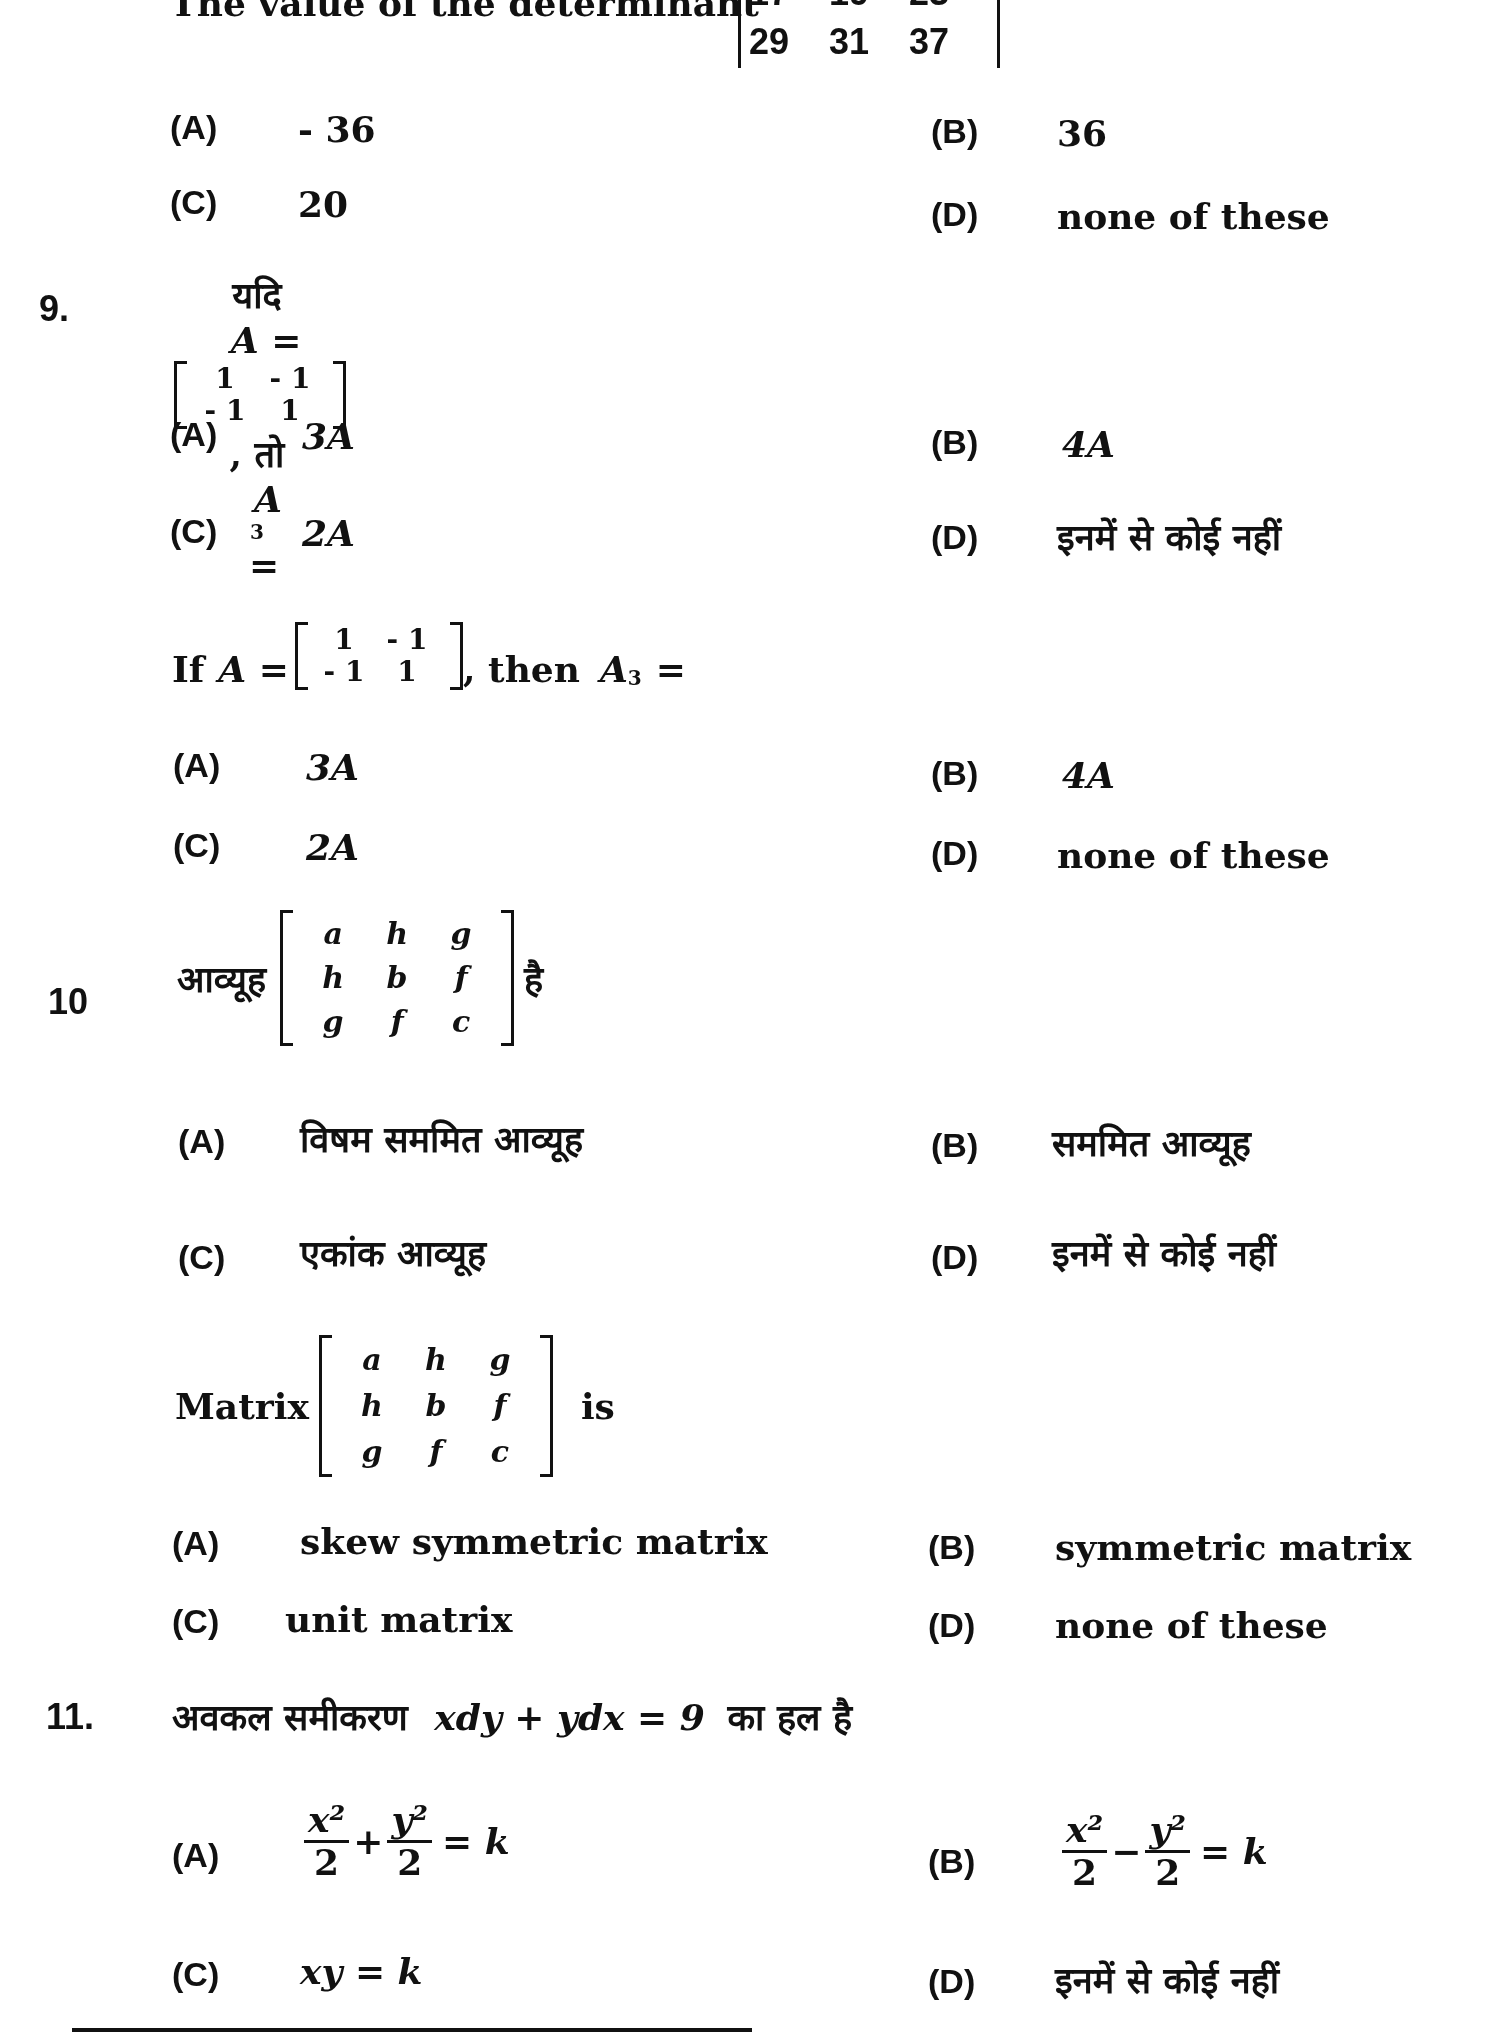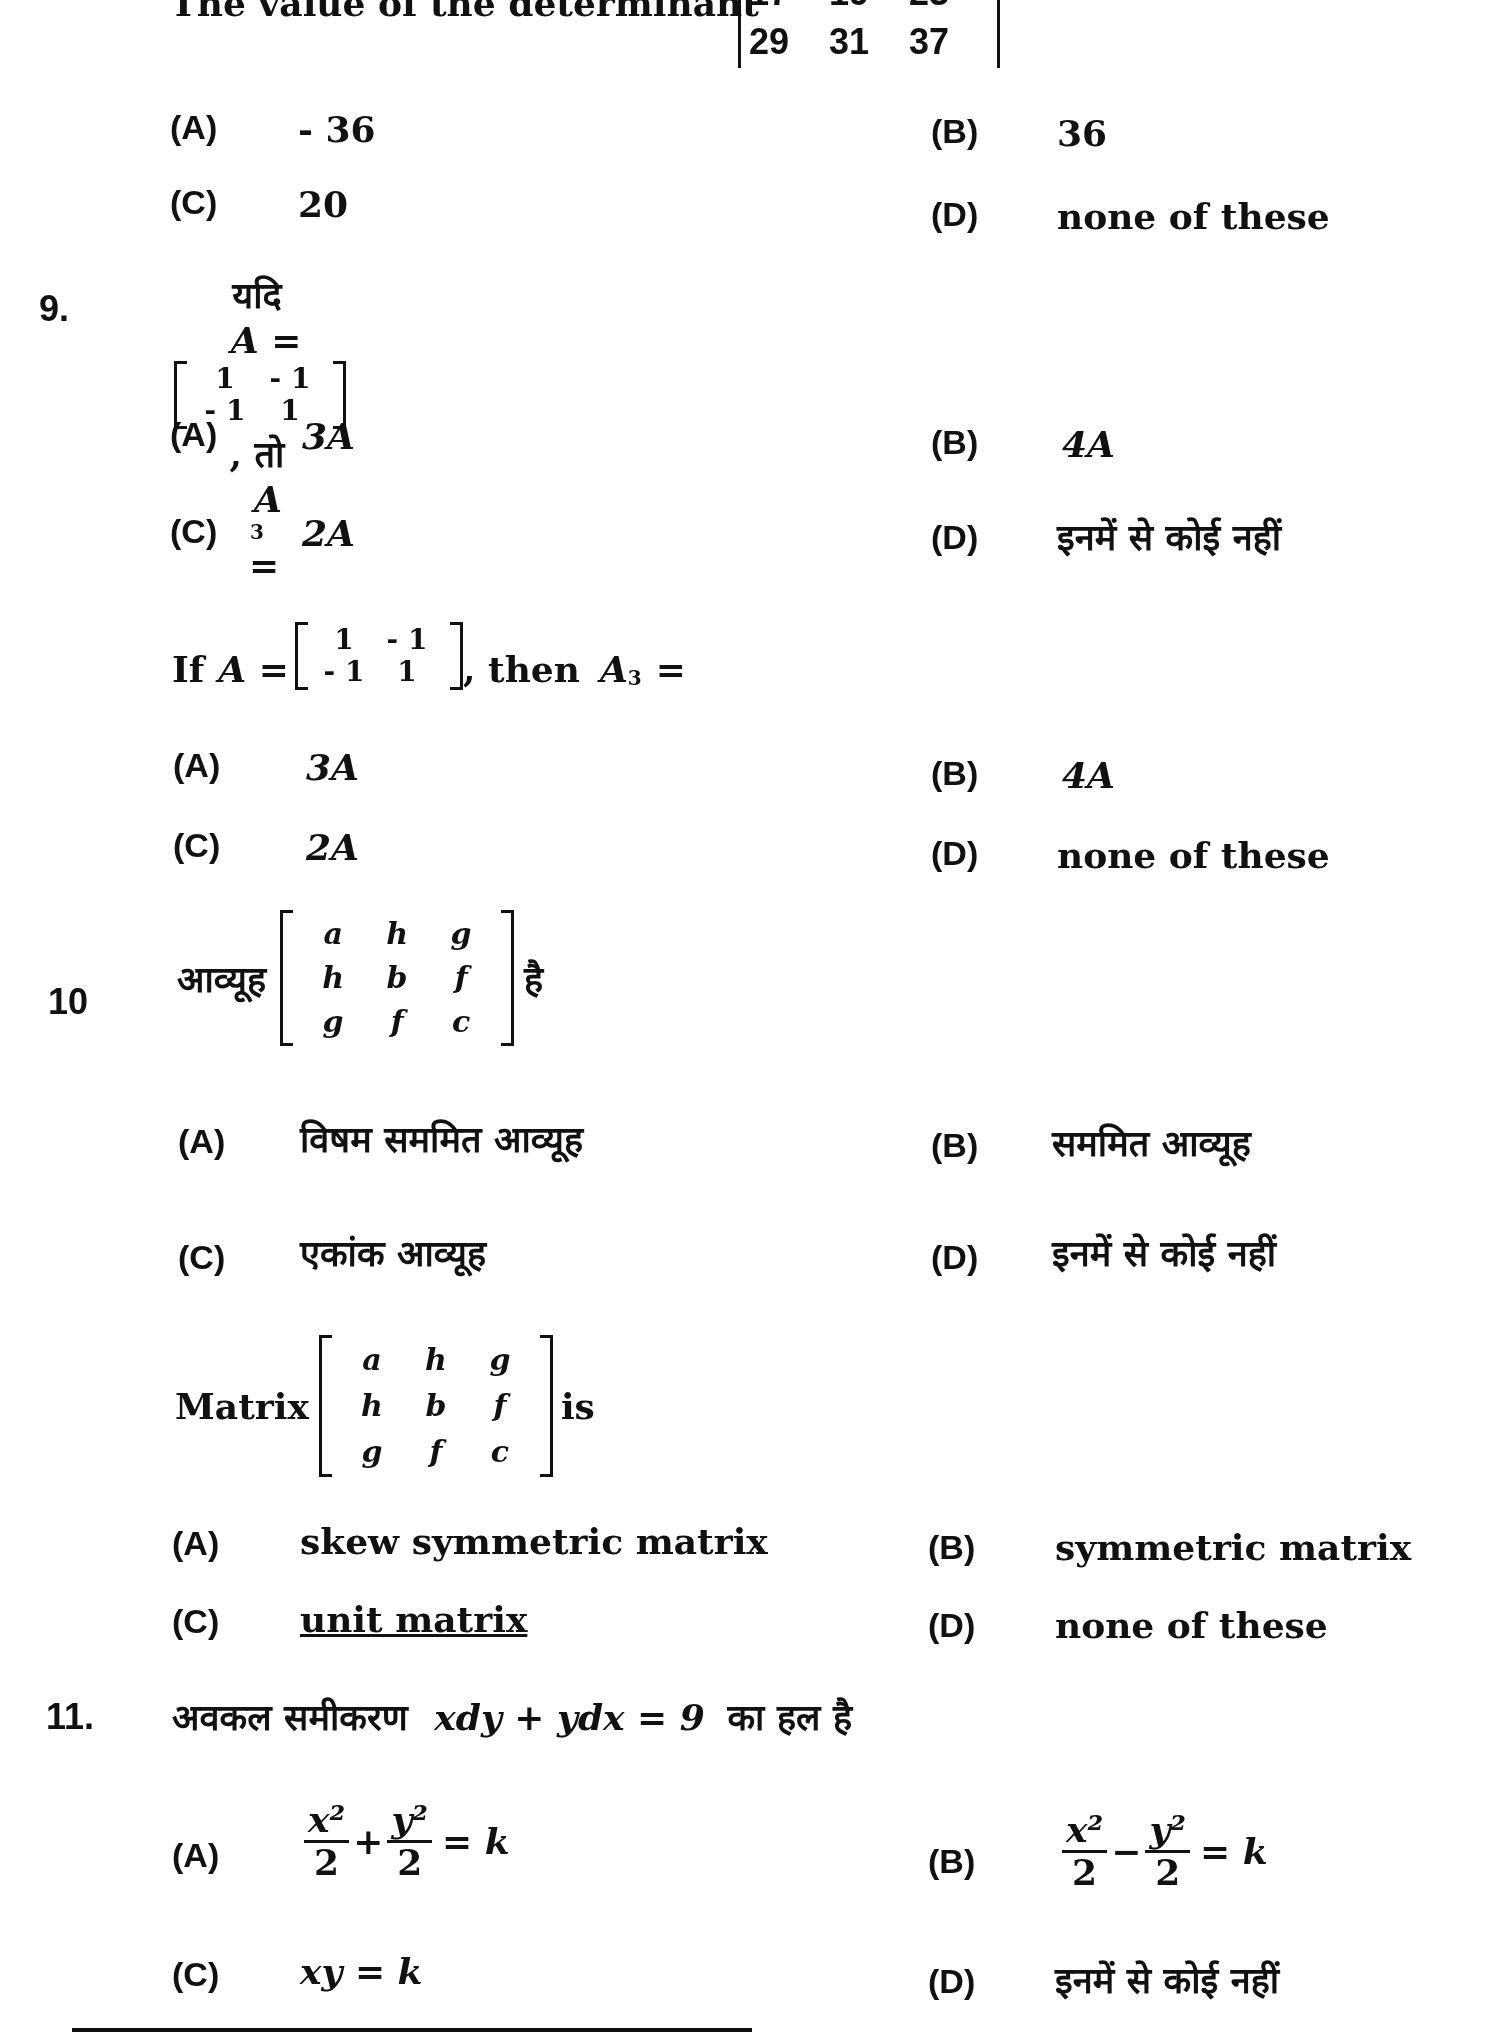--- a/index.html
+++ b/index.html
@@ -148,29 +148,29 @@
       <span>g</span>
       <span>h</span>
       <span>b</span>
       <span>f</span>
       <span>g</span>
       <span>f</span>
       <span>c</span>
     </span>
     <span class="br r"></span>
   </span>
-  <span style="margin-left:8px;">is</span>
+  <span style="margin-left:28px;">is</span>
 </div>
 
 <div class="abs lbl" style="left:172px; top:1524px;">(A)</div>
 <div class="abs txt" style="left:300px; top:1520px;">skew symmetric matrix</div>
 <div class="abs lbl" style="left:928px; top:1528px;">(B)</div>
 <div class="abs txt" style="left:1055px; top:1526px;">symmetric matrix</div>
 <div class="abs lbl" style="left:172px; top:1602px;">(C)</div>
-<div class="abs txt" style="left:300px; top:1598px;text-decoration:underline;">unit matrix</div>
+<div class="abs txt" style="left:285px; top:1598px;">unit matrix</div>
 <div class="abs lbl" style="left:928px; top:1606px;">(D)</div>
 <div class="abs txt" style="left:1055px; top:1604px;">none of these</div>
 
 <div class="abs num" style="left:46px; top:1696px;">11.</div>
 <div class="abs txt" style="left:172px; top:1692px;">
   <span>अवकल समीकरण</span>
   <span class="it" style="margin-left:14px;">xdy + ydx = 9</span>
   <span style="margin-left:10px;">का हल है</span>
 </div>
 

